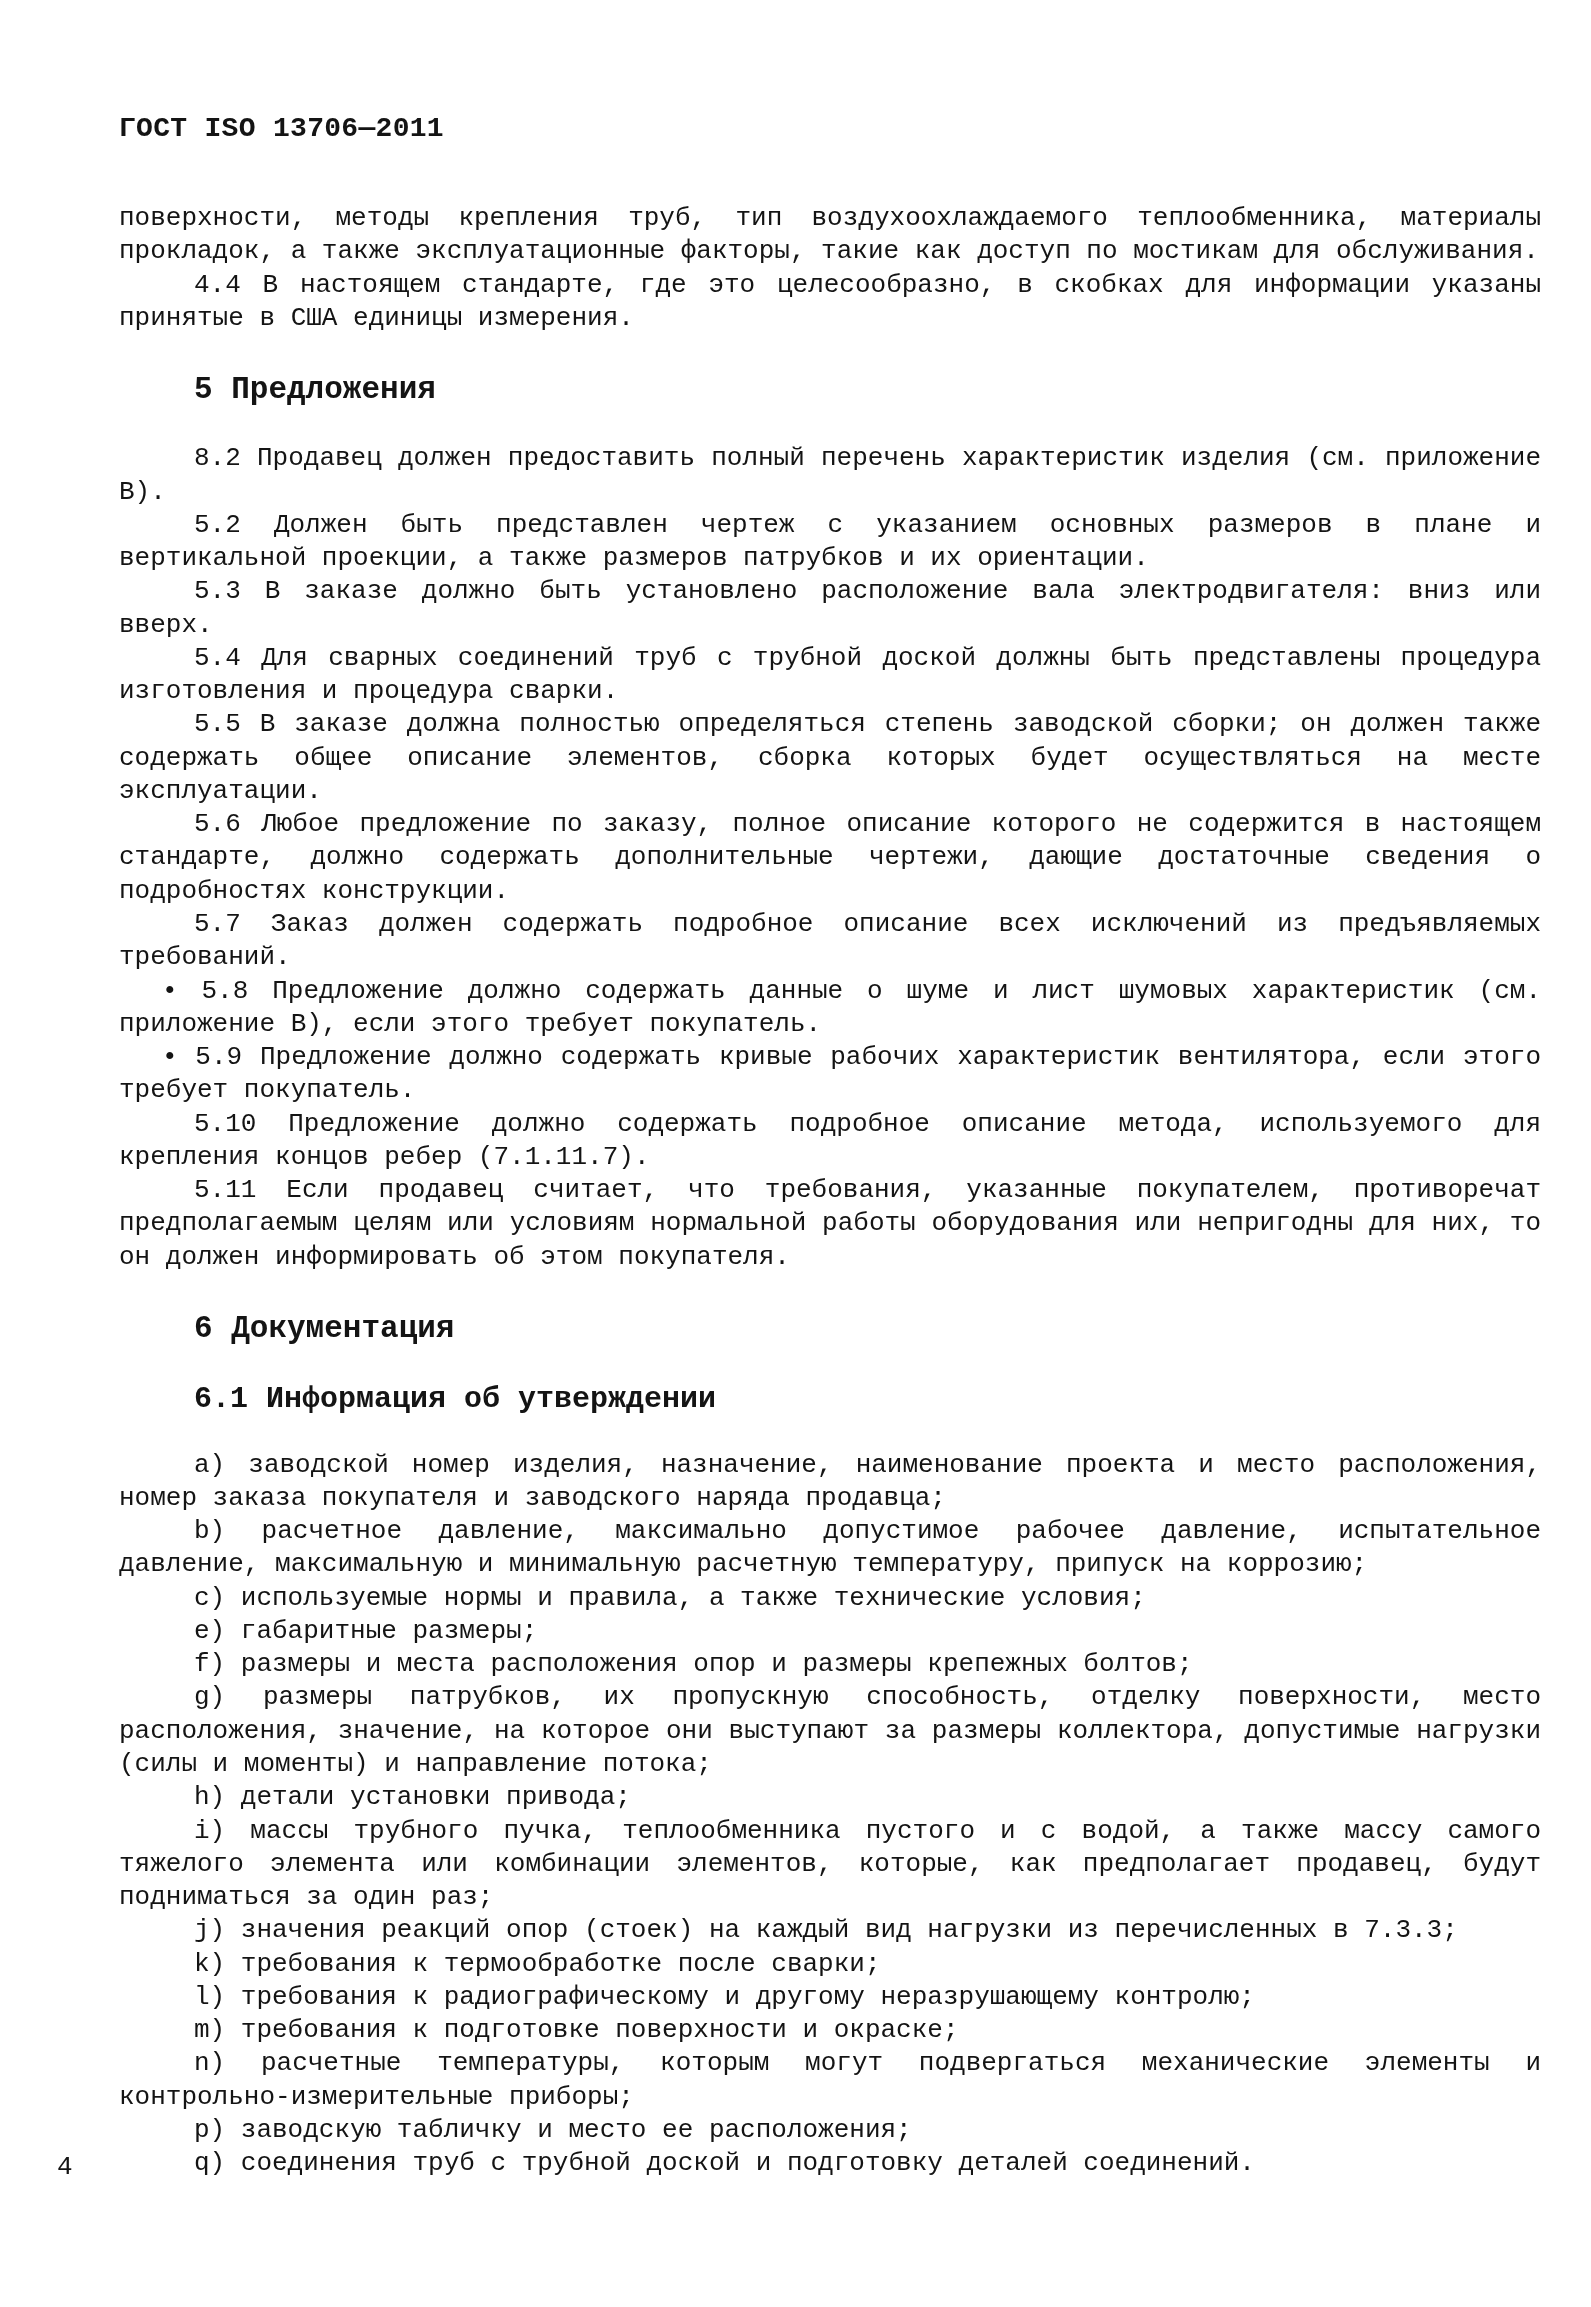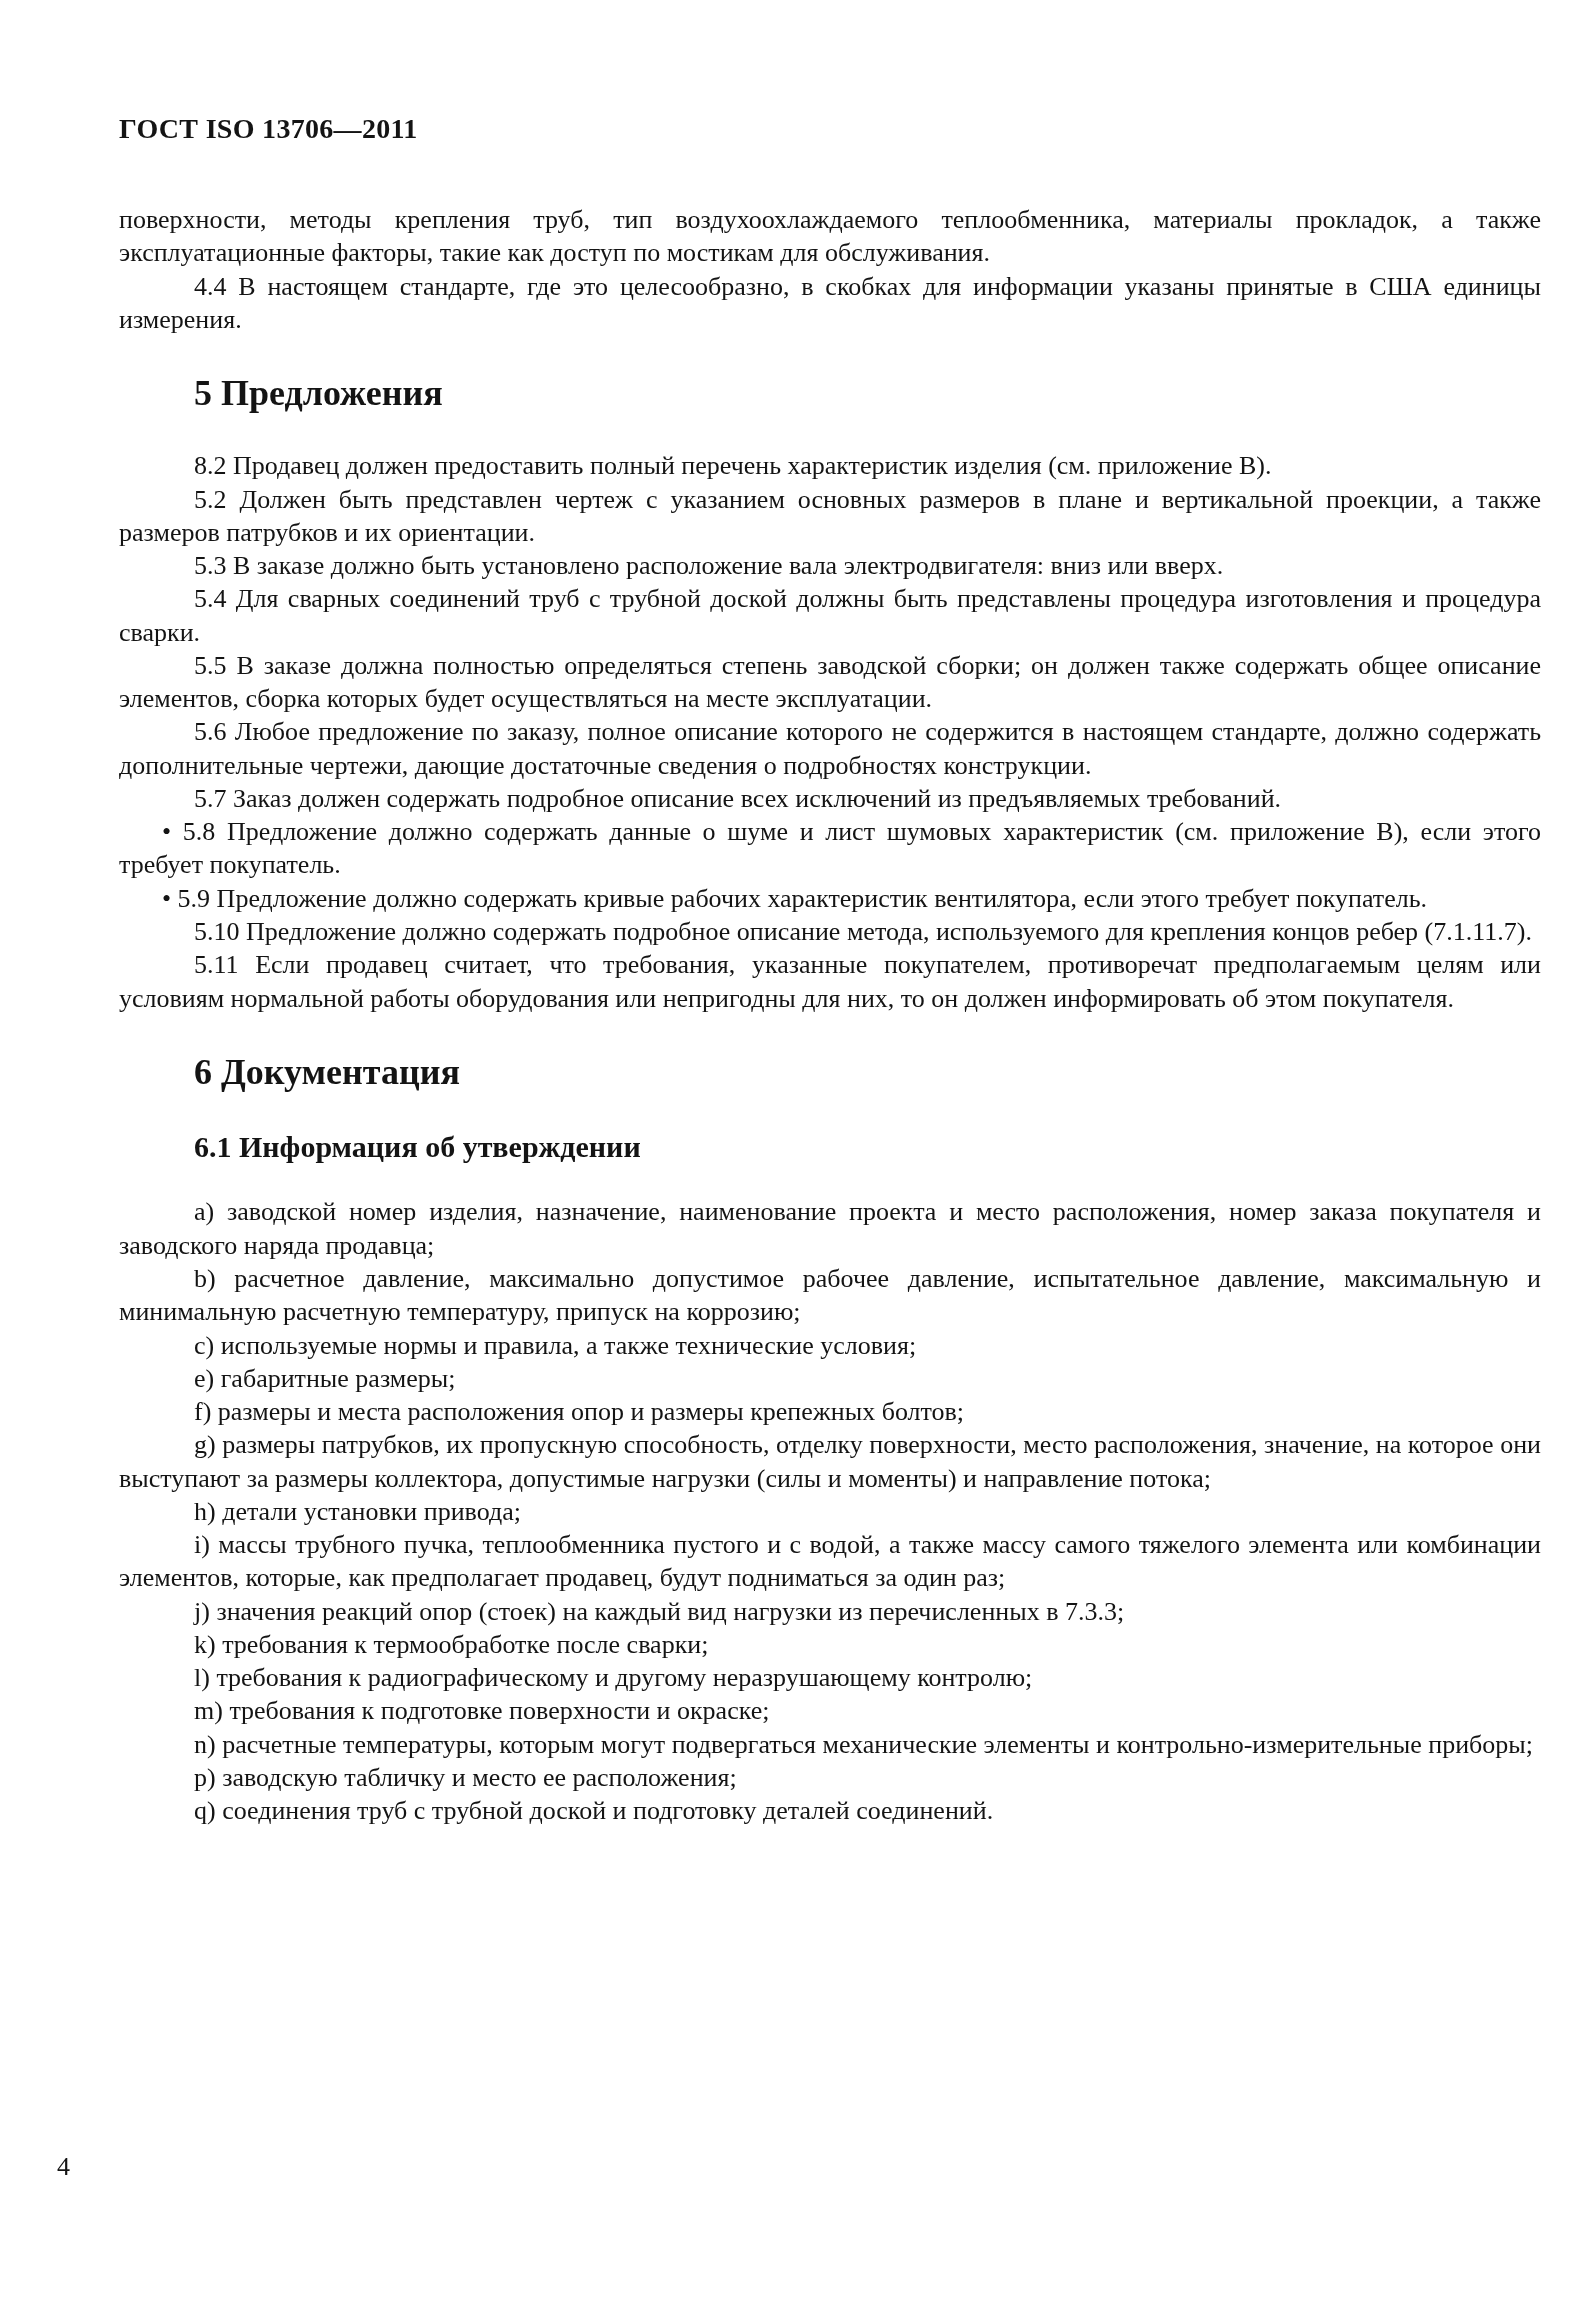--- a/index.html
+++ b/index.html
@@ -3,21 +3,21 @@
 <meta charset="utf-8">
 <style>
   * { margin: 0; padding: 0; box-sizing: border-box; }
   html, body { background: #ffffff; }
   .page {
     position: relative;
     width: 1591px;
     height: 2237px;
     background: #ffffff;
     overflow: hidden;
-    font-family: Liberation Serif, serif;
+    font-family: Liberation Mono, monospace;
     color: #141414;
   }
   .content {
     position: absolute;
     left: 119px;
     right: 50px;
     top: 113px;
   }
   .doc-header {
     font-size: 28px;
@@ -27,21 +27,21 @@
     white-space: nowrap;
   }
   .blk { font-size: 26px; line-height: 1.28; }
   .blk.p {
     text-align: justify;
     text-indent: 75px;
   }
   .blk.p.noindent { text-indent: 0; }
   .blk.p.bullet { text-indent: 43px; }
   .blk.h1 {
-    font-size: 36px;
+    font-size: 31px;
     font-weight: 700;
     line-height: 1.2;
     padding-left: 75px;
     margin: 36px 0 34px 0;
   }
   .blk.h2 {
     font-size: 30px;
     font-weight: 700;
     line-height: 1.25;
     padding-left: 75px;

